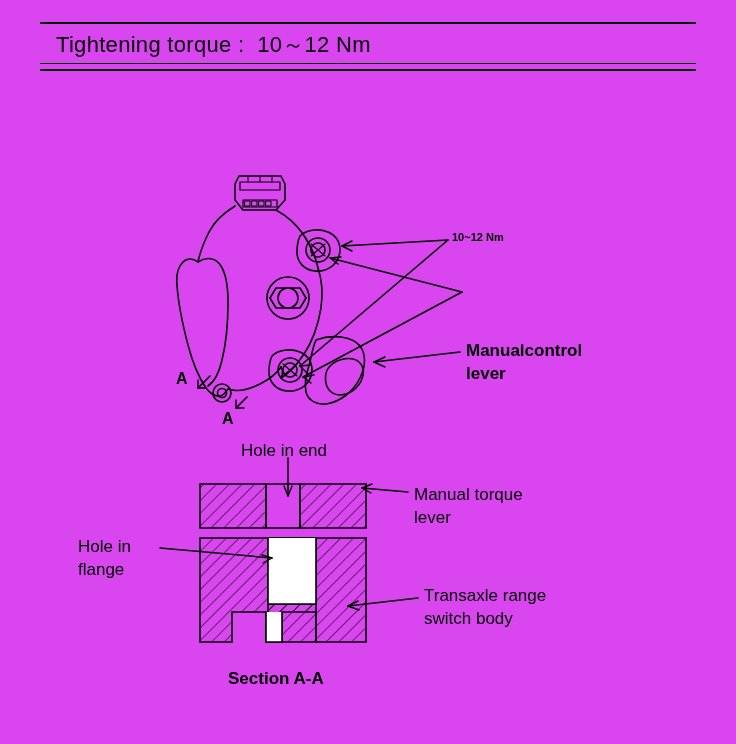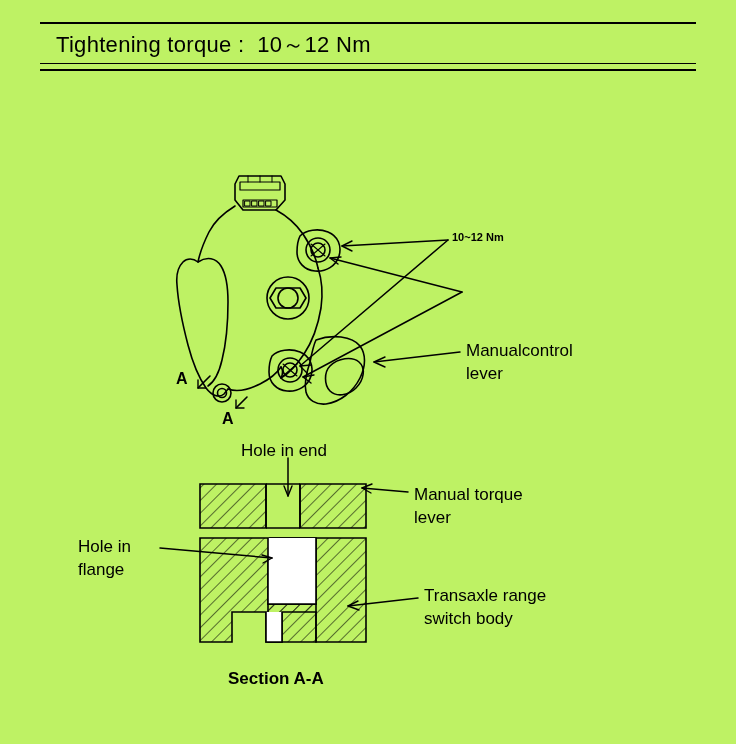--- a/index.html
+++ b/index.html
@@ -7,21 +7,21 @@
     padding: 0;
     background: #ffffff;
   }
   body {
     font-family: "Liberation Sans", sans-serif;
   }
   #page {
     position: relative;
     width: 736px;
     height: 744px;
-    background: #bef264;
+    background: #d946ef;
     overflow: hidden;
   }
   
   .rule {
     position: absolute;
     left: 40px;
     width: 656px;
     background: #000;
   }
   .rule-top { top: 22px; height: 2px; }
@@ -45,21 +45,21 @@
     color: #000;
     line-height: 1.35;
     white-space: pre-line;
   }
   .label.bold {
     font-weight: bold;
     font-size: 11px;
   }
   #lbl-torque  { left: 452px; top: 230px; }
   #lbl-bolts   { left: 466px; top: 285px; }
-  #lbl-manual  { left: 466px; top: 340px; }
+  #lbl-manual  { left: 466px; top: 340px; font-weight: bold; }
   #lbl-holeend { left: 241px; top: 440px; }
   #lbl-manual2 { left: 414px; top: 484px; }
   #lbl-holefl  { left: 78px;  top: 536px; }
   #lbl-trans   { left: 424px; top: 585px; }
   #lbl-section { left: 228px; top: 668px; font-weight: bold; font-size: 17px; text-align: right; }
   #lbl-a1 { left: 176px; top: 368px; font-weight: bold; font-size: 16px; }
   #lbl-a2 { left: 222px; top: 408px; font-weight: bold; font-size: 16px; }
 
   svg { position: absolute; left: 0; top: 0; }
 </style>

